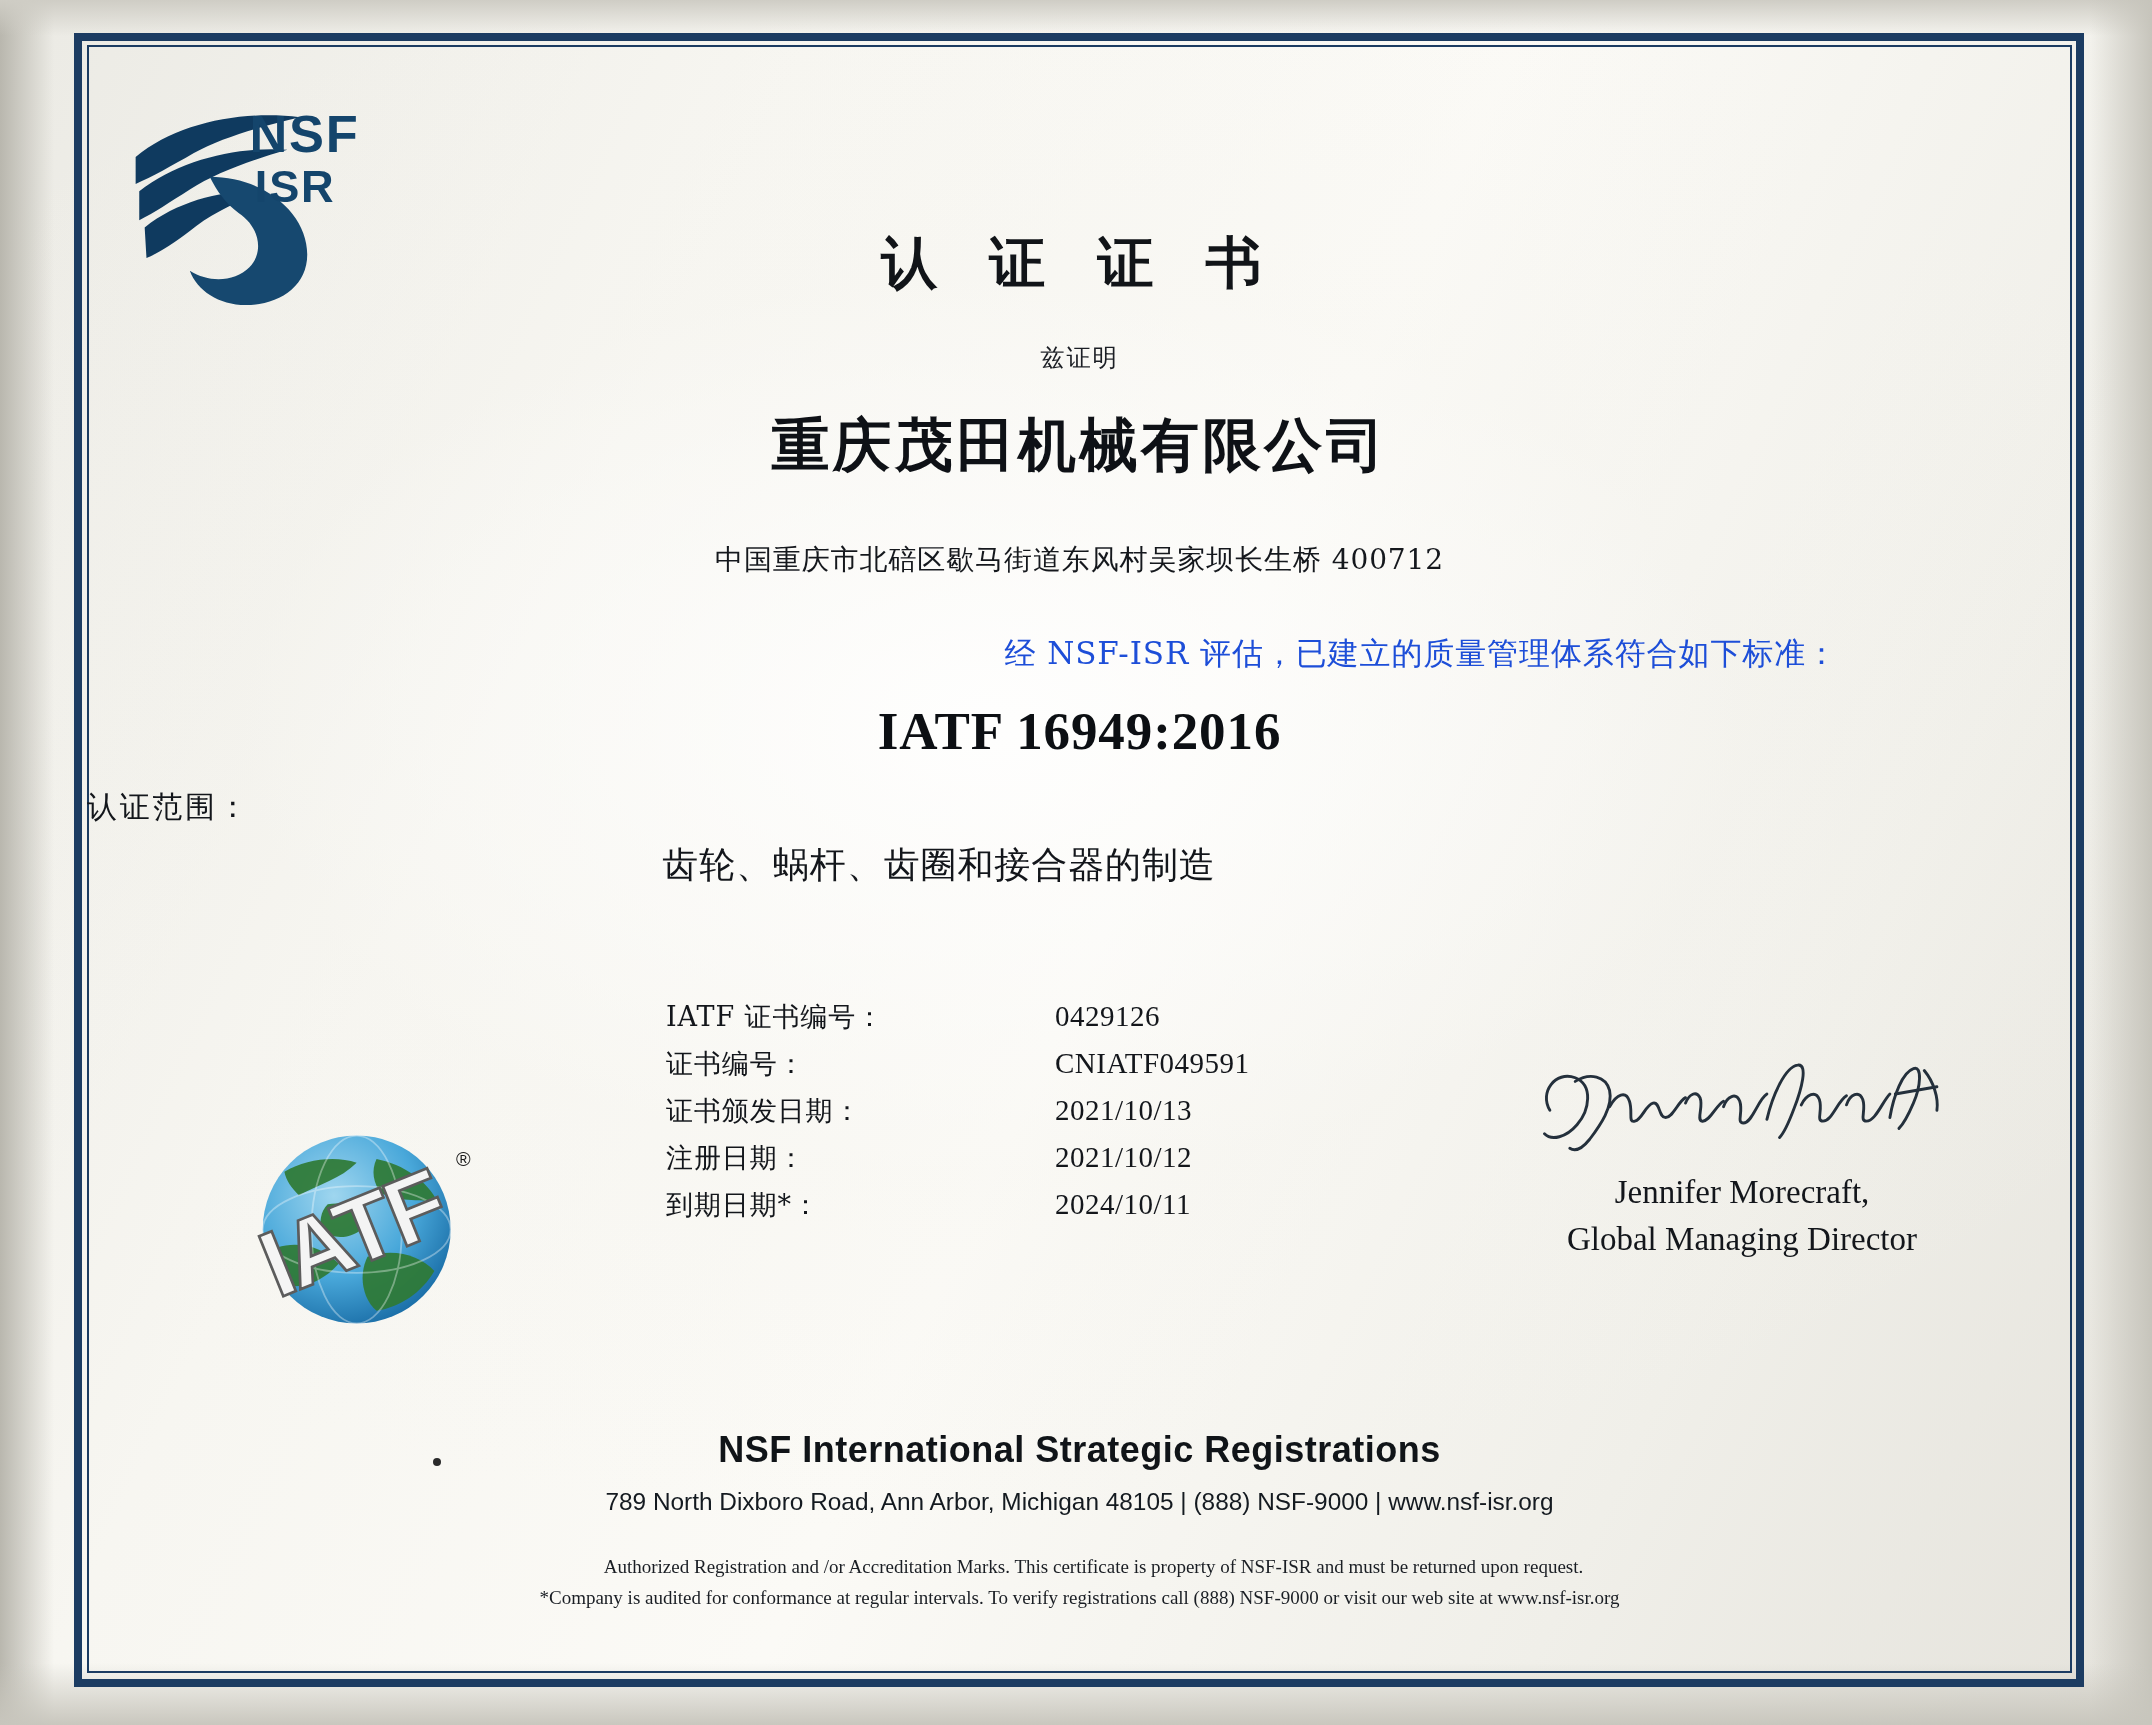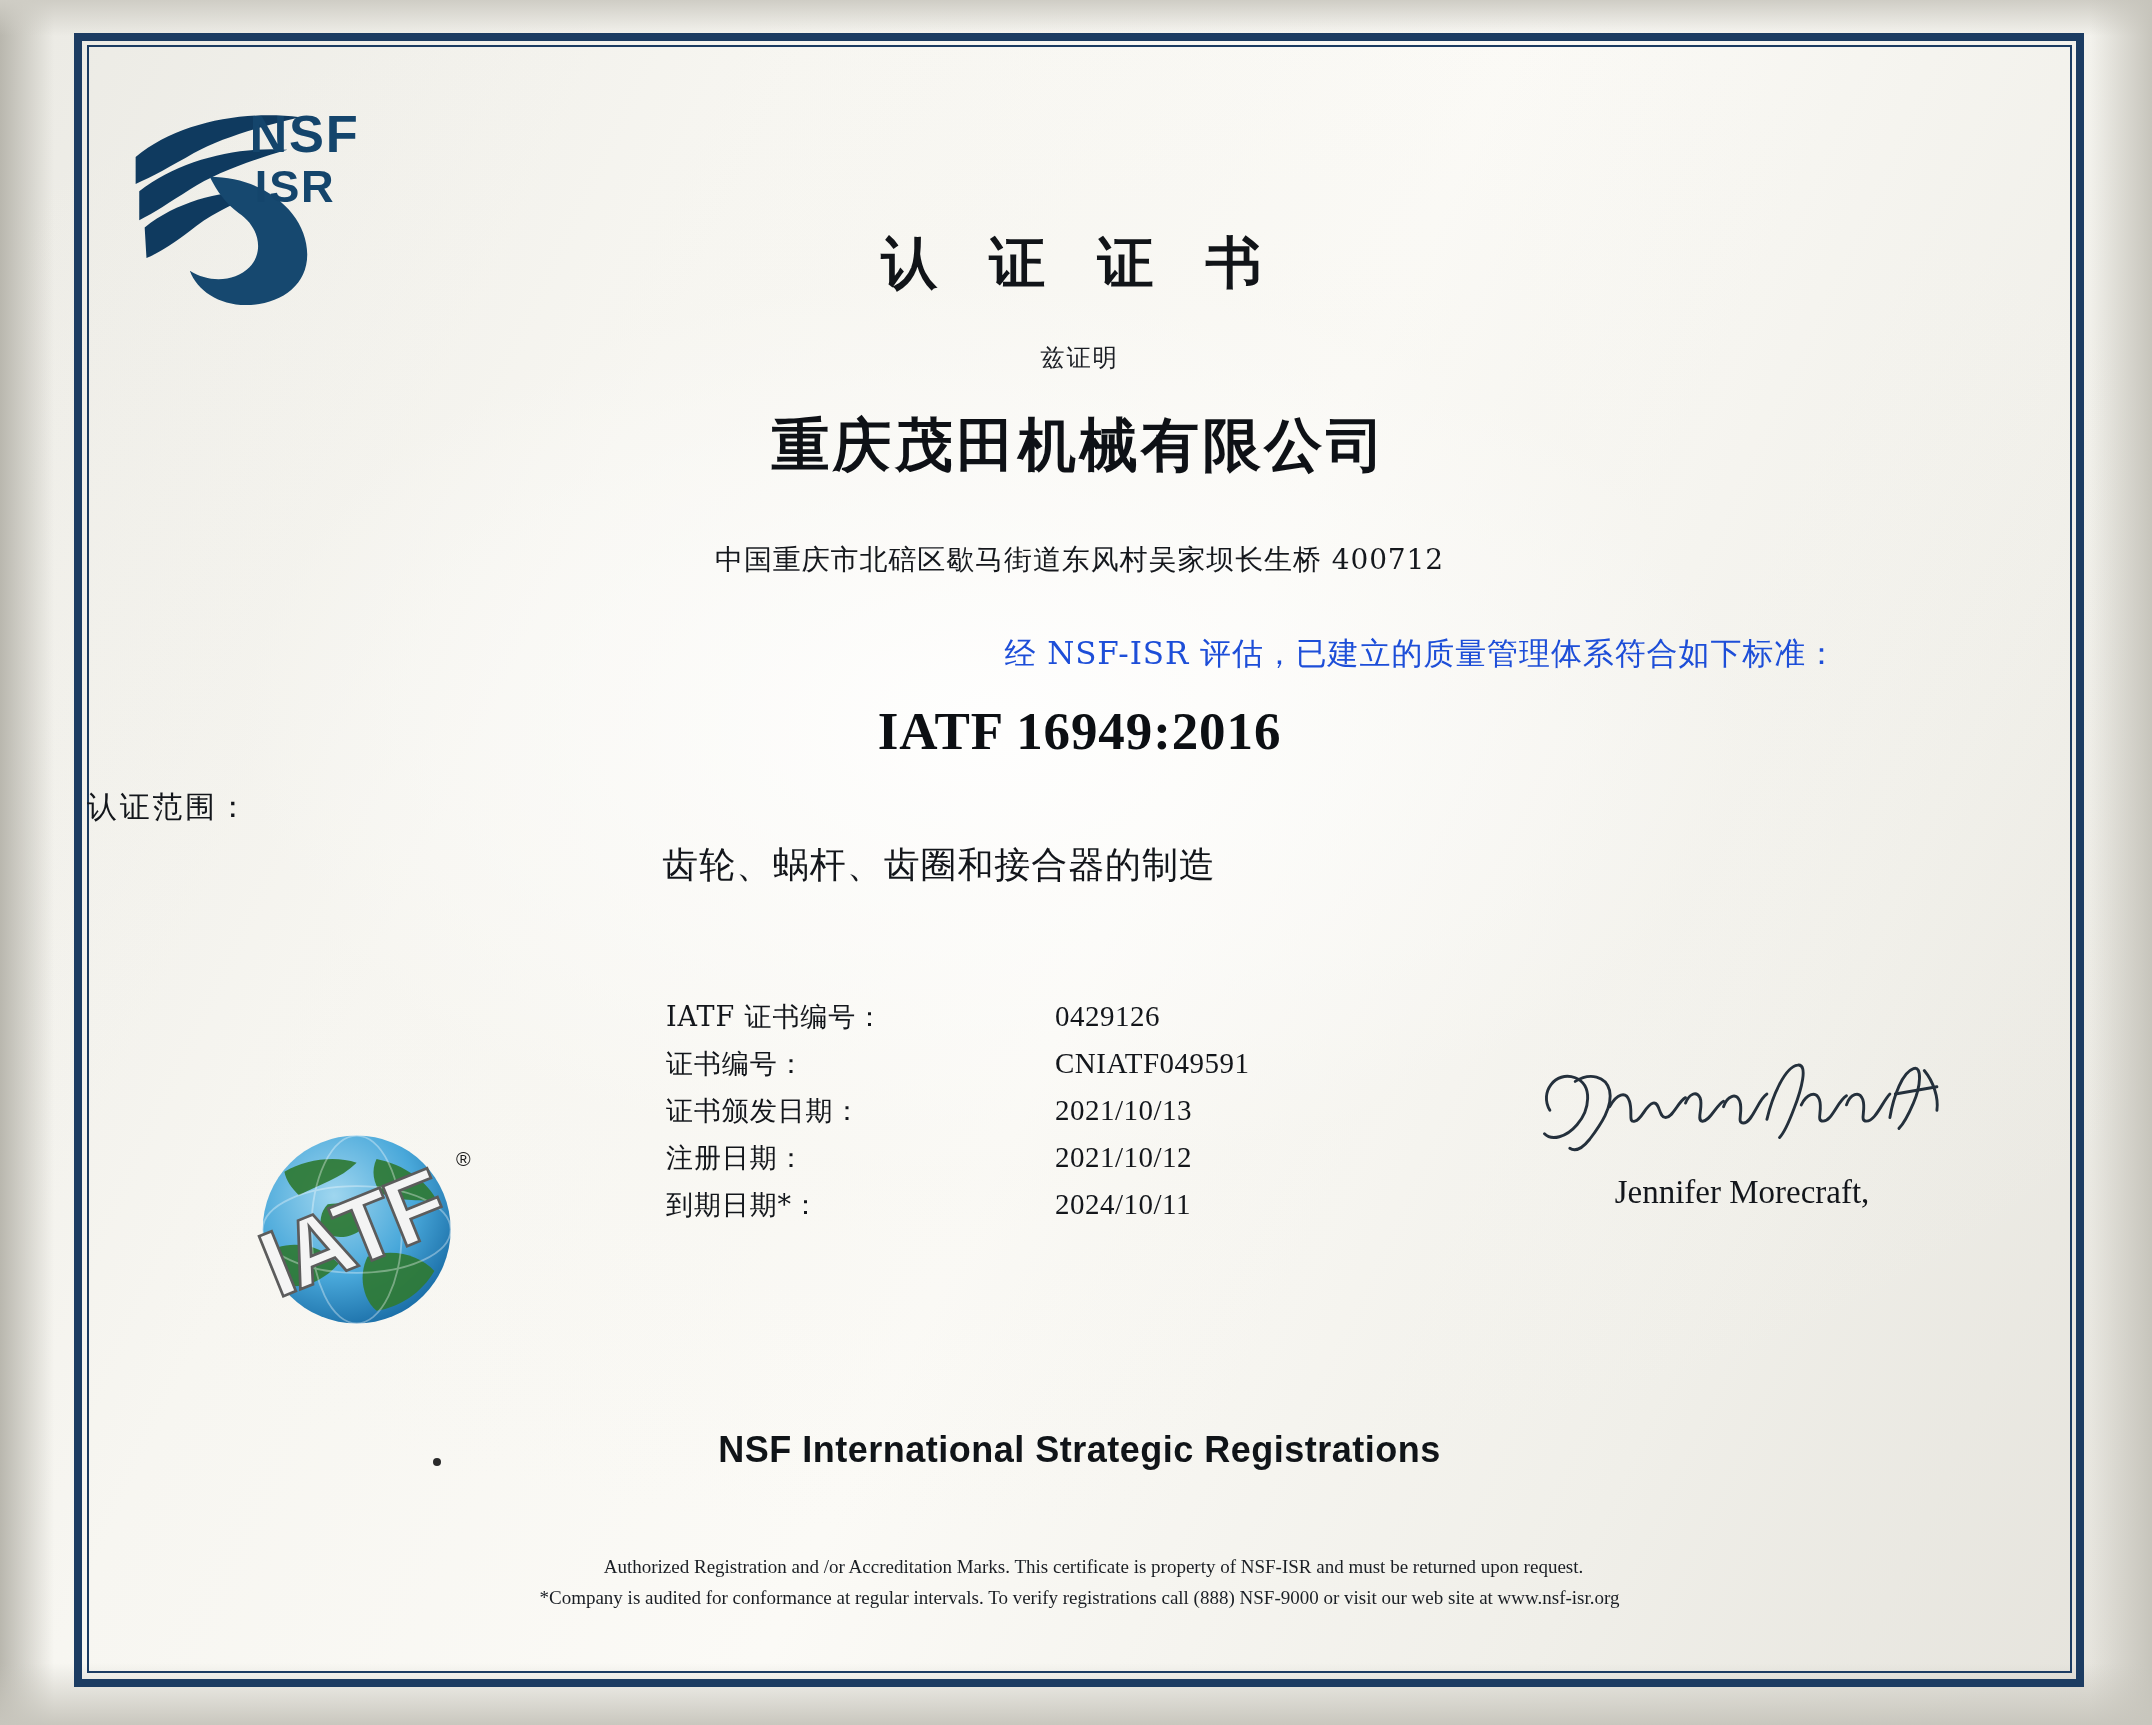--- a/index.html
+++ b/index.html
@@ -407,22 +407,24 @@
           <path d="M214,58 C218,46 228,42 232,52 C236,64 228,76 236,76 C246,76 252,50 262,44"></path>
           <path d="M262,72 C268,46 282,14 296,12 C308,10 300,40 292,60 C286,76 280,88 276,92"></path>
           <path d="M300,56 C306,44 316,40 320,50 C324,62 316,74 324,74 C334,74 340,52 350,46"></path>
           <path d="M350,56 C354,44 364,40 368,50 C372,62 364,74 372,74 C382,74 390,52 398,44"></path>
           <path d="M398,70 C402,46 412,20 424,16 C434,12 432,36 424,54 C418,68 412,78 408,82"></path>
           <path d="M404,44 L450,36"></path>
           <path d="M436,18 C446,30 452,48 450,62"></path>
         </g>
       </svg>
       <div class="sig-name">Jennifer Morecraft,</div>
+      <div class="sig-name">Global Managing Director</div>
     </div>
 
     <div class="dot-mark"></div>
 
     <div class="footer-org">NSF International Strategic Registrations</div>
+    <div class="footer-addr">789 North Dixboro Road, Ann Arbor, Michigan 48105 | (888) NSF-9000 | www.nsf-isr.org</div>
     <div class="footer-fine1">Authorized Registration and /or Accreditation Marks. This certificate is property of NSF-ISR and must be returned upon request.</div>
     <div class="footer-fine2">*Company is audited for conformance at regular intervals. To verify registrations call (888) NSF-9000 or visit our web site at www.nsf-isr.org</div>
   </div>
 </div>
 
 
 </body></html>

